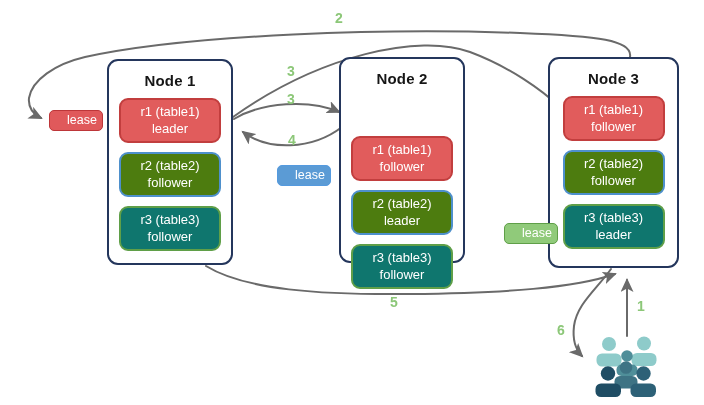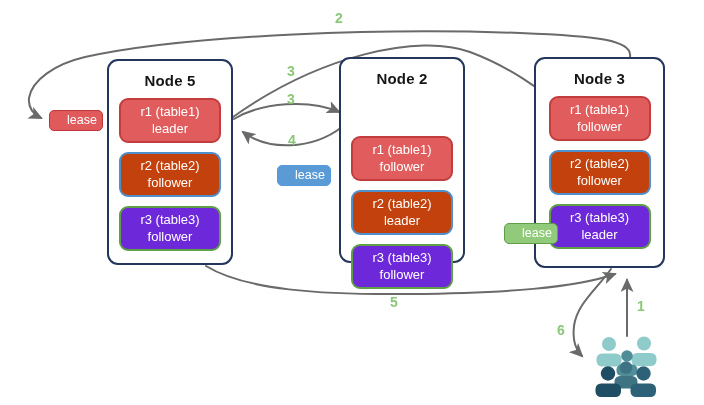--- a/index.html
+++ b/index.html
@@ -14,22 +14,22 @@
     padding-top:11px;
   }
   .node-title{font-weight:bold;font-size:15px;color:#161616;margin-bottom:9px;letter-spacing:.2px;}
   .replicas{display:flex;flex-direction:column;gap:9px;}
   .replica{
     width:102px;height:45px;box-sizing:border-box;border-radius:9px;color:#ffffff;
     font-size:13px;line-height:1.3;display:flex;flex-direction:column;
     align-items:center;justify-content:center;text-align:left;
   }
   .replica.red{background:#e15c5c;border:2px solid #c23e3e;}
-  .replica.blue{background:#c2410c;border:2px solid #4e90cc;}
-  .replica.green{background:#6d28d9;border:2px solid #5f9f48;}
+  .replica.blue{background:#4d7c0f;border:2px solid #4e90cc;}
+  .replica.green{background:#0f766e;border:2px solid #5f9f48;}
   .lease{
     position:absolute;width:54px;box-sizing:border-box;text-align:center;
     color:#ffffff;font-size:12.5px;padding:2px 0 3px 12px;border-radius:5px;
   }
   .lease.red{background:#e0595b;border:1.5px solid #bd3639;}
   .lease.blue{background:#5b9bd5;border:1.5px solid #549adf;}
   .lease.green{background:#90ca7a;border:1.5px solid #5f9f48;}
   .step{
     position:absolute;color:#8cc778;font-weight:bold;font-size:14px;width:12px;
     text-align:center;line-height:16px;
@@ -59,21 +59,21 @@
 
       <path d="M 342,127 C 312,150 268,151 243,132" marker-end="url(#ah)"></path>
 
       <path d="M 206,266 C 245,290 320,295 410,294 C 505,293 575,288 615,274" marker-end="url(#ah)"></path>
 
       <path d="M 611,269 C 596,290 577,304 574,326 C 572,343 577,351 582,356" marker-end="url(#ah)"></path>
     </g>
   </svg>
 
   <div class="node" style="left:107px;top:59px;width:126px;height:206px;">
-    <div class="node-title">Node 5</div>
+    <div class="node-title">Node 1</div>
     <div class="replicas">
       <div class="replica red">
         <span>r1 (table1)</span>
         <span>leader</span>
       </div>
       <div class="replica blue">
         <span>r2 (table2)</span>
         <span>follower</span>
       </div>
       <div class="replica green">
@@ -94,21 +94,21 @@
         <span>r2 (table2)</span>
         <span>leader</span>
       </div>
       <div class="replica green">
         <span>r3 (table3)</span>
         <span>follower</span>
       </div>
     </div>
   </div>
 
-  <div class="node" style="left:534px;top:57px;width:131px;height:211px;">
+  <div class="node" style="left:548px;top:57px;width:131px;height:211px;">
     <div class="node-title">Node 3</div>
     <div class="replicas">
       <div class="replica red">
         <span>r1 (table1)</span>
         <span>follower</span>
       </div>
       <div class="replica blue">
         <span>r2 (table2)</span>
         <span>follower</span>
       </div>

